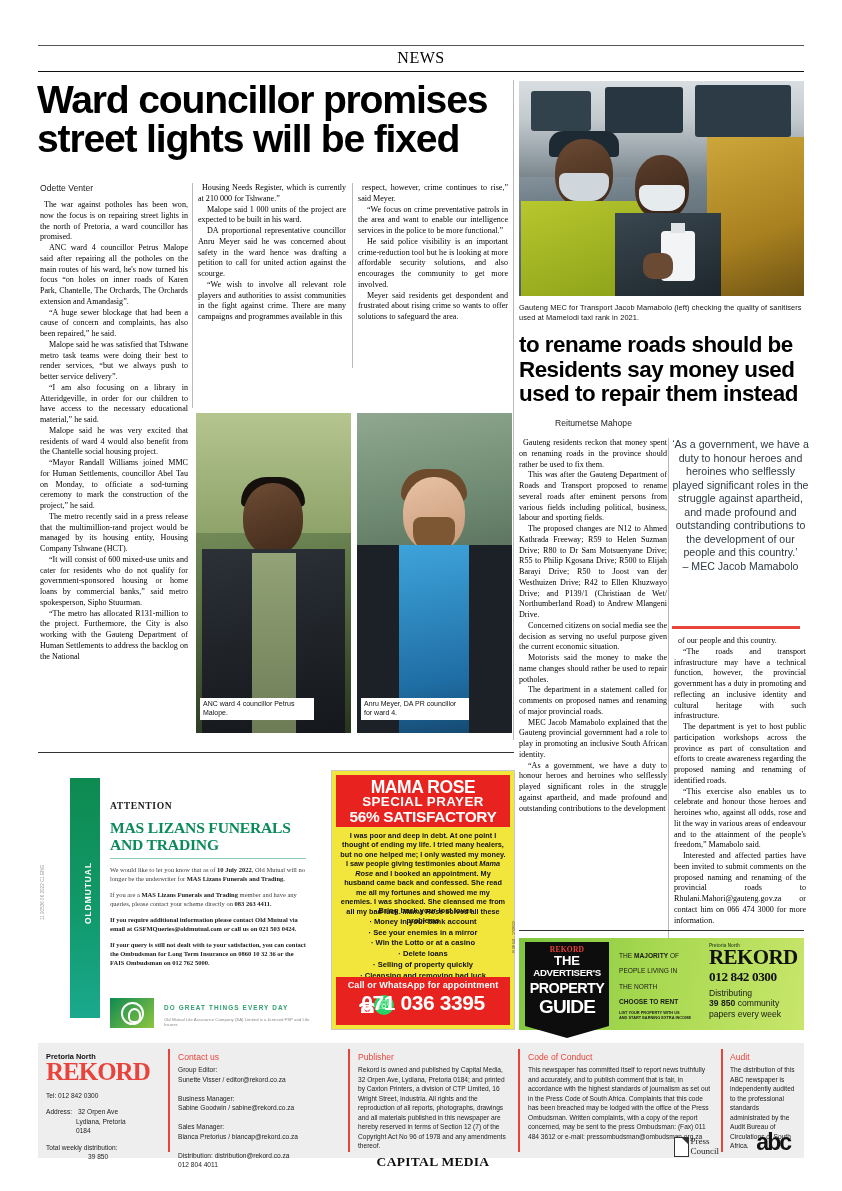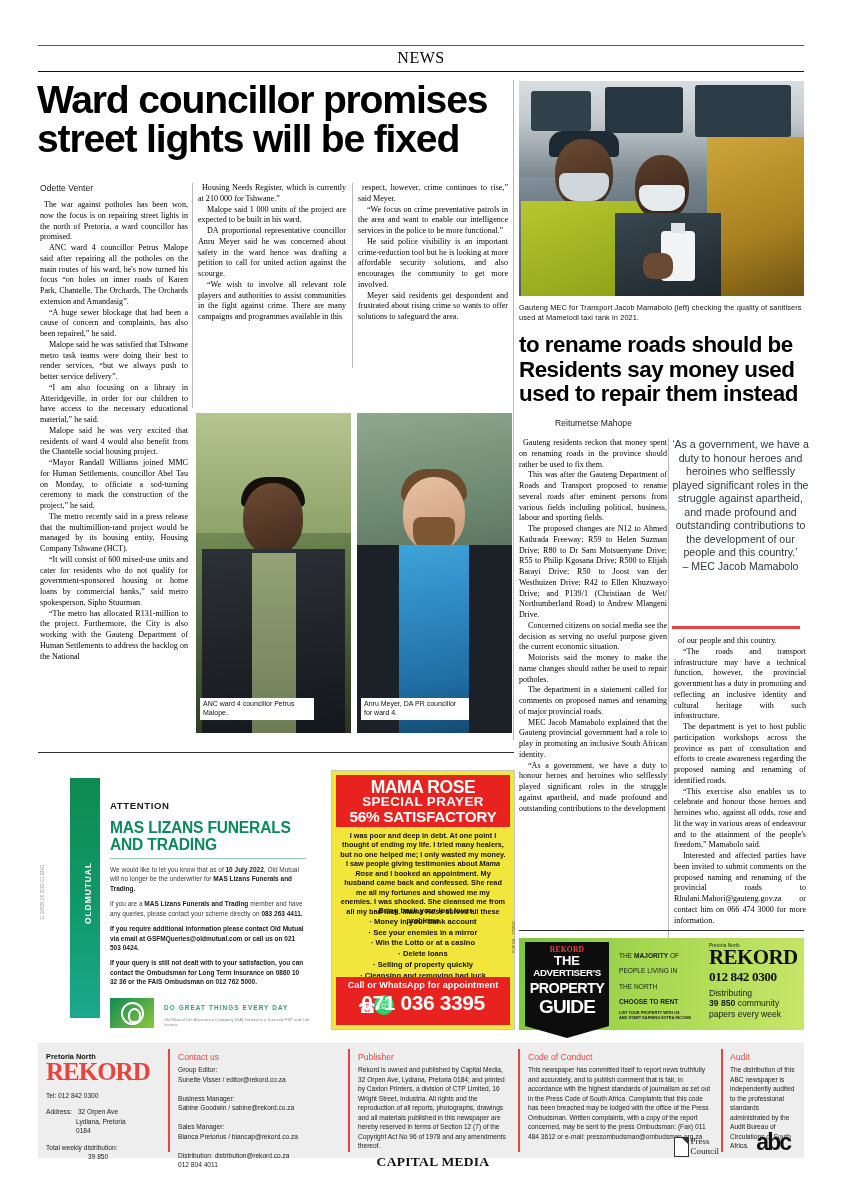--- a/index.html
+++ b/index.html
@@ -103,21 +103,21 @@
   .adrule{position:absolute;height:1px;background:#333;}
 
   #ad-oldmutual{position:absolute;left:38px;top:770px;width:272px;height:260px;background:#fff;
      border:0;}
   .om-greenbar{position:absolute;left:32px;top:8px;width:30px;height:240px;
      background:linear-gradient(180deg,#0e8a50 0%,#11996a 55%,#1aa98e 100%);}
   .om-greenbar span{position:absolute;left:-72px;top:110px;width:180px;text-align:center;color:#fff;
      font-size:8.4px;font-weight:bold;letter-spacing:1px;transform:rotate(-90deg);}
   .om-sidecode{position:absolute;left:2px;top:150px;width:90px;color:#999;font-size:4.6px;
      transform:rotate(-90deg);transform-origin:left top;}
-  .om-body{position:absolute;left:72px;top:30px;width:196px;}
+  .om-body{position:absolute;left:72px;top:30px;width:196px;font-family:Liberation Serif, serif;}
   .om-attn{font-size:9.6px;font-weight:bold;letter-spacing:.6px;color:#1a1a1a;}
   .om-title{margin-top:9px;font-size:15.6px;font-weight:bold;color:#0b8a5c;line-height:1.06;letter-spacing:-.2px;}
   .om-hr{margin:5px 0 6px;height:1px;background:#8dcab0;}
   .om-p{font-size:6.5px;line-height:1.45;color:#3a3a3a;margin-bottom:6px;}
   .om-p b{color:#222;}
   .om-p.strong{font-weight:bold;color:#222;}
   .om-logo{position:absolute;left:72px;top:228px;width:200px;height:30px;}
   .om-badge{position:absolute;left:0;top:0;width:44px;height:30px;
      background:linear-gradient(135deg,#0f8a52,#8ec63f);display:flex;align-items:center;justify-content:center;}
   .om-badge .ring{width:19px;height:19px;border-radius:50%;border:2px solid #fff;position:relative;}

